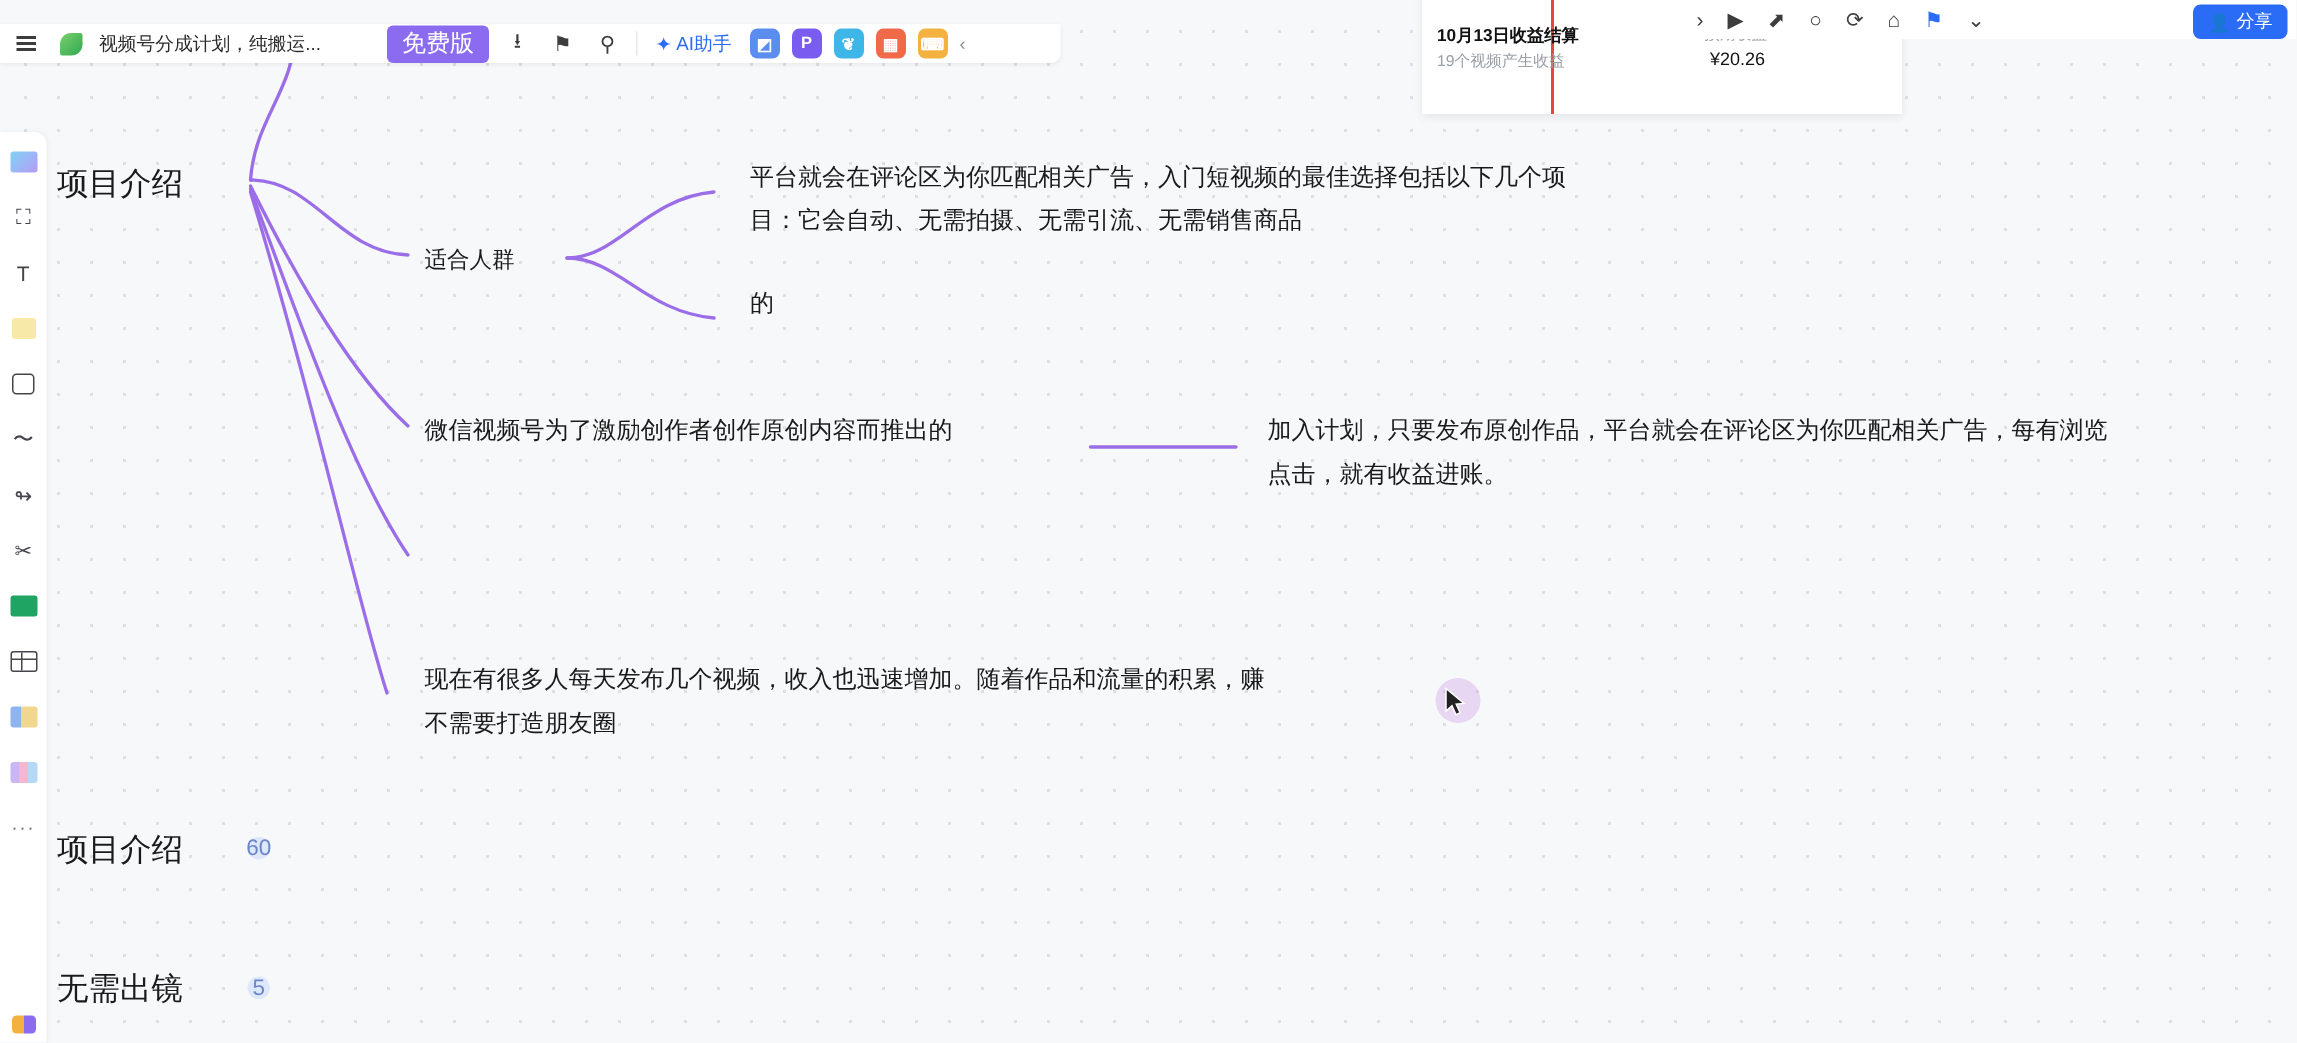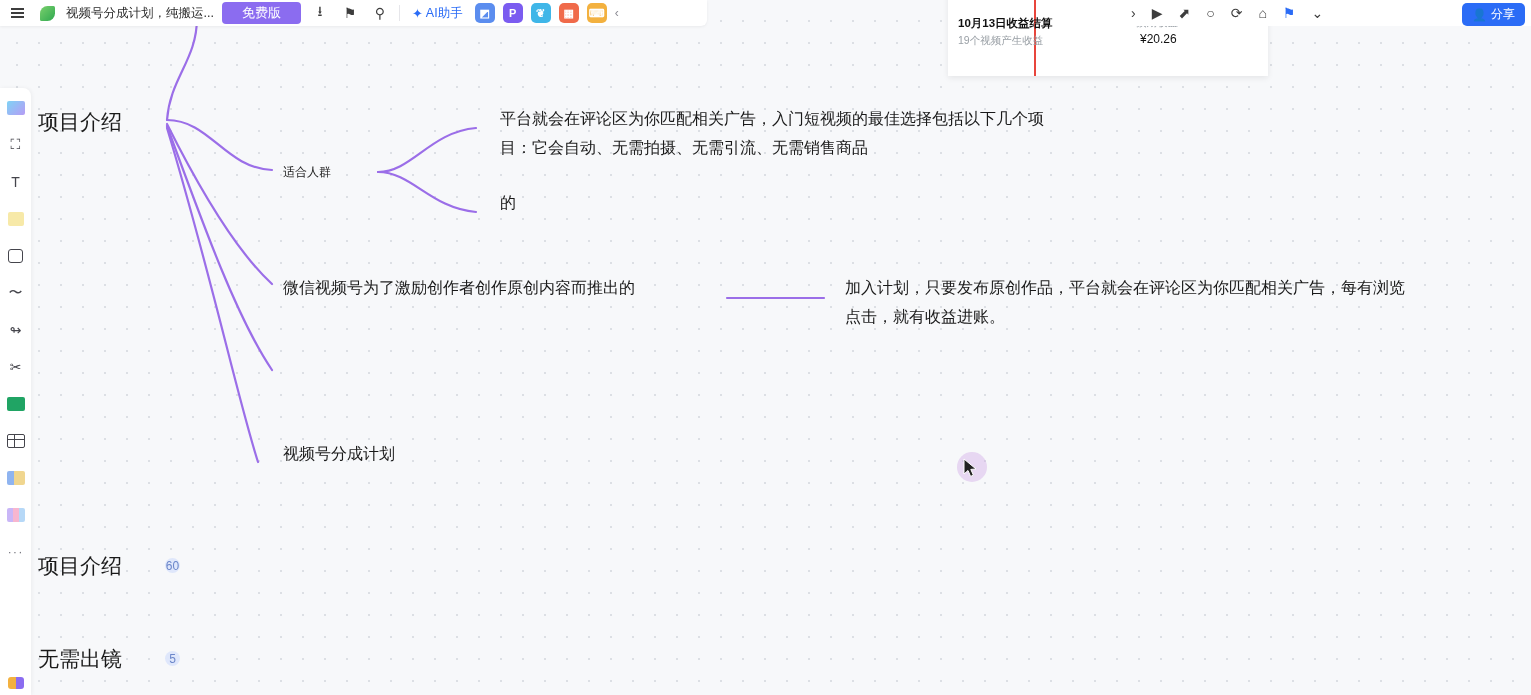--- a/index.html
+++ b/index.html
@@ -15,21 +15,21 @@
     width: 1531px; height: 695px;
     background: #f7f8fa;
     background-image: radial-gradient(circle, #dcdfe4 1px, transparent 1px);
     background-size: 22px 22px;
     background-position: 6px 10px;
     overflow: hidden;
   }
 
   
   .topbar {
-    position: absolute; top: 0; left: 0;
+    position: absolute; top: 16px; left: 0;
     width: 707px; height: 26px;
     background: #ffffff;
     border-bottom-right-radius: 6px;
     display: flex; align-items: center;
     padding: 0 6px;
     gap: 8px;
     z-index: 40;
     box-shadow: 0 1px 3px rgba(0,0,0,.06);
   }
   .tb-icon {
@@ -44,23 +44,24 @@
   .leaf {
     width: 15px; height: 15px; border-radius: 50% 10% 50% 10%;
     background: linear-gradient(135deg,#7ad06d,#2fa84f);
   }
   .doc-title {
     font-size: 12.5px; color: #2b2b2b; white-space: nowrap;
     max-width: 152px; overflow: hidden; text-overflow: ellipsis;
     cursor: text;
   }
   .badge-free {
-    background: #8b6cf0; color: #fff; font-size: 13px;
-    padding: 2px 20px; border-radius: 4px; white-space: nowrap;
+    background: #8b6cf0; color: #fff; font-size: 16px;
+    padding: 2px 10px; border-radius: 4px; white-space: nowrap;
     cursor: pointer;
+    margin-left: 36px;
   }
   .tb-divider { width:1px; height:16px; background:#e6e6ea; flex:0 0 auto;}
   .ai-btn {
     display:flex; align-items:center; gap:3px;
     color:#2b6cf6; font-size:12.5px; white-space:nowrap; cursor:pointer;
     padding: 2px 4px; border-radius: 4px;
   }
   .ai-mark { color:#2b6cf6; font-size:13px; }
   .app-sq {
     width: 20px; height: 20px; border-radius: 5px;
@@ -140,24 +141,24 @@
   
   .node-title {
     position:absolute;
     font-size: 21px; color:#1a1a1a;
     white-space:nowrap; cursor:pointer;
   }
   .count-badge {
     position:absolute;
     width: 15px; height: 15px; border-radius:50%;
     background:#dfe7fb; color:#6b86c9;
-    font-size: 12px; display:flex; align-items:center; justify-content:center;
+    font-size: 15px; display:flex; align-items:center; justify-content:center;
   }
   .branch-label {
-    position:absolute; font-size:12px; color:#1a1a1a; white-space:nowrap; cursor:pointer;
+    position:absolute; font-size:15px; color:#1a1a1a; white-space:nowrap; cursor:pointer;
   }
   .leaf-text {
     position:absolute; font-size:16px; color:#1a1a1a;
     line-height: 29px; cursor:pointer;
   }
   svg.lines { position:absolute; left:0; top:0; width:1531px; height:695px; z-index:1; pointer-events:none;}
   .content-layer { position:absolute; left:0; top:0; width:1531px; height:695px; z-index:2;padding-left:44px;}
 
   
   .cursor-halo {
@@ -299,21 +300,22 @@
       <div>微信视频号为了激励创作者创作原创内容而推出的</div>
     </div>
 
     <div class="leaf-text" style="left:845px; top:273px; width:690px;">
       <div>加入计划，只要发布原创作品，平台就会在评论区为你匹配相关广告，每有浏览</div>
       <div>点击，就有收益进账。</div>
     </div>
 
 
     <div class="leaf-text" style="left:283px; top:439px; width:800px;">
-      <div>视频号分成计划</div>
+      <div>现在有很多人每天发布几个视频，收入也迅速增加。随着作品和流量的积累，赚</div>
+      <div>不需要打造朋友圈</div>
     </div>
   </div>
 
   <div class="cursor-halo" style="left:957px; top:452px;"></div>
   <svg class="cursor-arrow" style="left:963px; top:458px;" width="18" height="22" viewBox="0 0 18 22">
     <path d="M1,1 L1,16 L5,12.5 L7.6,18.4 L10.4,17.2 L7.8,11.4 L13,11 Z" fill="#222" stroke="#fff" stroke-width="1"></path>
   </svg>
 
 </div>
 

